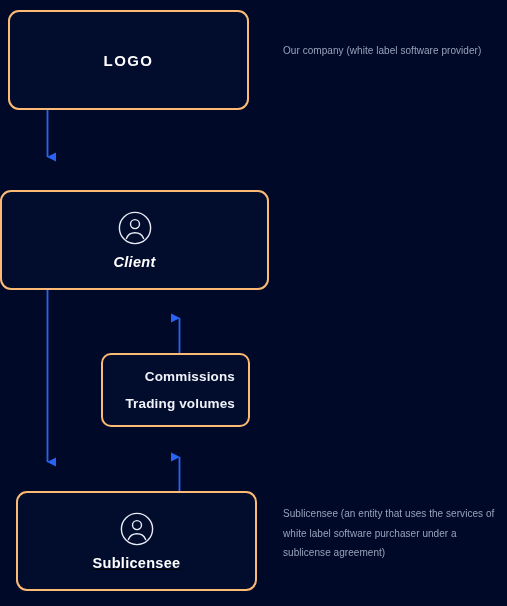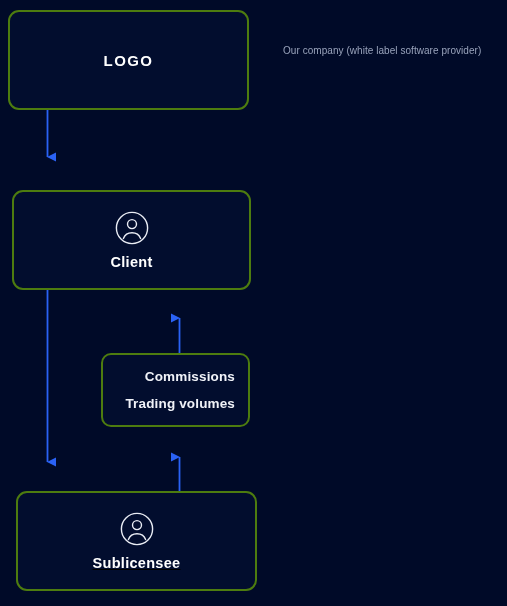--- a/index.html
+++ b/index.html
@@ -20,36 +20,36 @@
     position: absolute;
     inset: 0;
     width: 507px;
     height: 606px;
   }
 
   
   .node {
     position: absolute;
     box-sizing: border-box;
-    border: 2px solid #4d7c0f;
+    border: 2px solid #fdba74;
     border-radius: 11px;
     background: #020d2e;
     display: flex;
     flex-direction: column;
     align-items: center;
     justify-content: center;
   }
 
   .node-logo {
     left: 8px;  top: 10px;
     width: 241px; height: 100px;
   }
   .node-client {
-    left: 12px;  top: 190px;
-    width: 239px; height: 100px;
+    left: 0;  top: 190px;
+    width: 269px; height: 100px; font-style: italic;
   }
   .node-commissions {
     left: 101px; top: 353px;
     width: 149px; height: 74px;
     align-items: flex-end;
     justify-content: center;
     padding-right: 13px;
     border-radius: 10px;
   }
   .node-sublicensee {
@@ -171,14 +171,15 @@
         <circle cx="17" cy="13.1" r="4.5" fill="none" stroke="#e9ecf4" stroke-width="1.4"></circle>
         <path d="M8.4 27.6 A9.1 8.6 0 0 1 25.6 27.6" fill="none" stroke="#e9ecf4" stroke-width="1.4" stroke-linecap="round"></path>
       </svg>
     </span>
     <span class="node-label">Sublicensee</span>
   </div>
 
   <div class="desc desc-company">Our company (white label software provider)</div>
 
 
+  <div class="desc desc-sublicensee">Sublicensee (an entity that uses the services of white label software purchaser under a sublicense agreement)</div>
 
 </div>
 
 </body></html>

